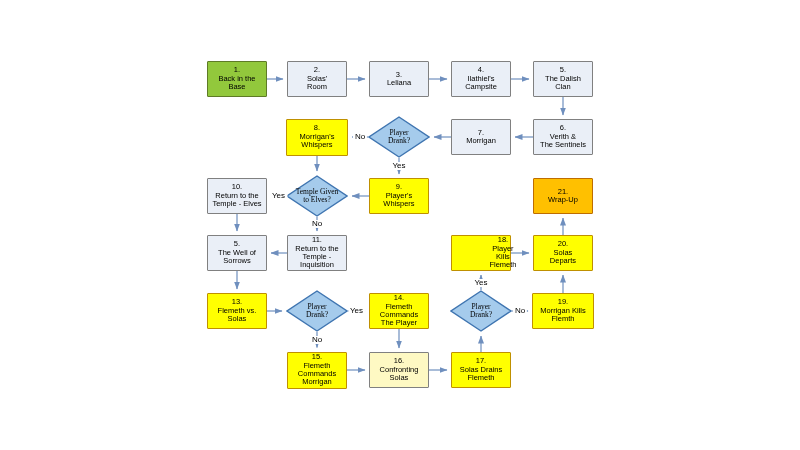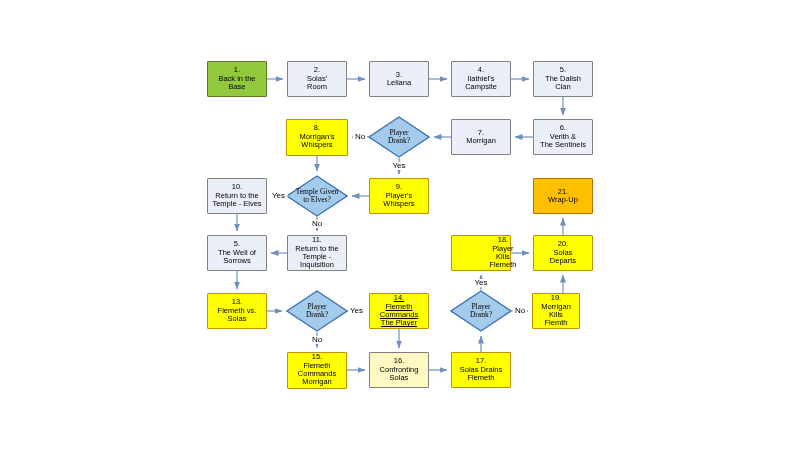--- a/index.html
+++ b/index.html
@@ -146,34 +146,34 @@
 Flemeth vs.
 Solas</span>
       </div>
       <div class="node diamond" style="left: 286px; top: 290px; width: 62px; height: 42px;">
         <svg width="62" height="42" viewBox="0 0 62 42">
           <polygon points="31,1 61,21 31,41 1,21" fill="#A5CBEC" stroke="#3E74B0" stroke-width="1.4"></polygon>
         </svg>
         <span class="node-label" style="color: rgb(0, 0, 0);">Player
 Drank?</span>
       </div>
-      <div class="node rect" style="left: 369px; top: 293px; width: 60px; height: 36px; background: rgb(255, 255, 0); border: 1.5px solid rgb(191, 144, 0); text-decoration: underline;">
+      <div class="node rect" style="left: 369px; top: 293px; width: 60px; height: 36px; background: rgb(255, 255, 0); border: 1.5px solid rgb(191, 144, 0);">
         <span class="node-label" style="color: rgb(0, 0, 0);">14.
 Flemeth
 Commands
 The Player</span>
       </div>
       <div class="node diamond" style="left: 450px; top: 290px; width: 62px; height: 42px;">
         <svg width="62" height="42" viewBox="0 0 62 42">
           <polygon points="31,1 61,21 31,41 1,21" fill="#A5CBEC" stroke="#3E74B0" stroke-width="1.4"></polygon>
         </svg>
         <span class="node-label" style="color: rgb(0, 0, 0);">Player
 Drank?</span>
       </div>
-      <div class="node rect" style="left: 532px; top: 293px; width: 48px; height: 36px; background: rgb(255, 255, 0); border: 1.5px solid rgb(191, 144, 0);">
+      <div class="node rect" style="left: 532px; top: 293px; width: 62px; height: 36px; background: rgb(255, 255, 0); border: 1.5px solid rgb(191, 144, 0);">
         <span class="node-label" style="color: rgb(0, 0, 0);">19.
 Morrigan Kills
 Flemth</span>
       </div>
       <div class="node rect" style="left: 287px; top: 351.5px; width: 60px; height: 37px; background: rgb(255, 255, 0); border: 1.5px solid rgb(191, 144, 0);">
         <span class="node-label" style="color: rgb(0, 0, 0);">15.
 Flemeth
 Commands
 Morrigan</span>
       </div>

